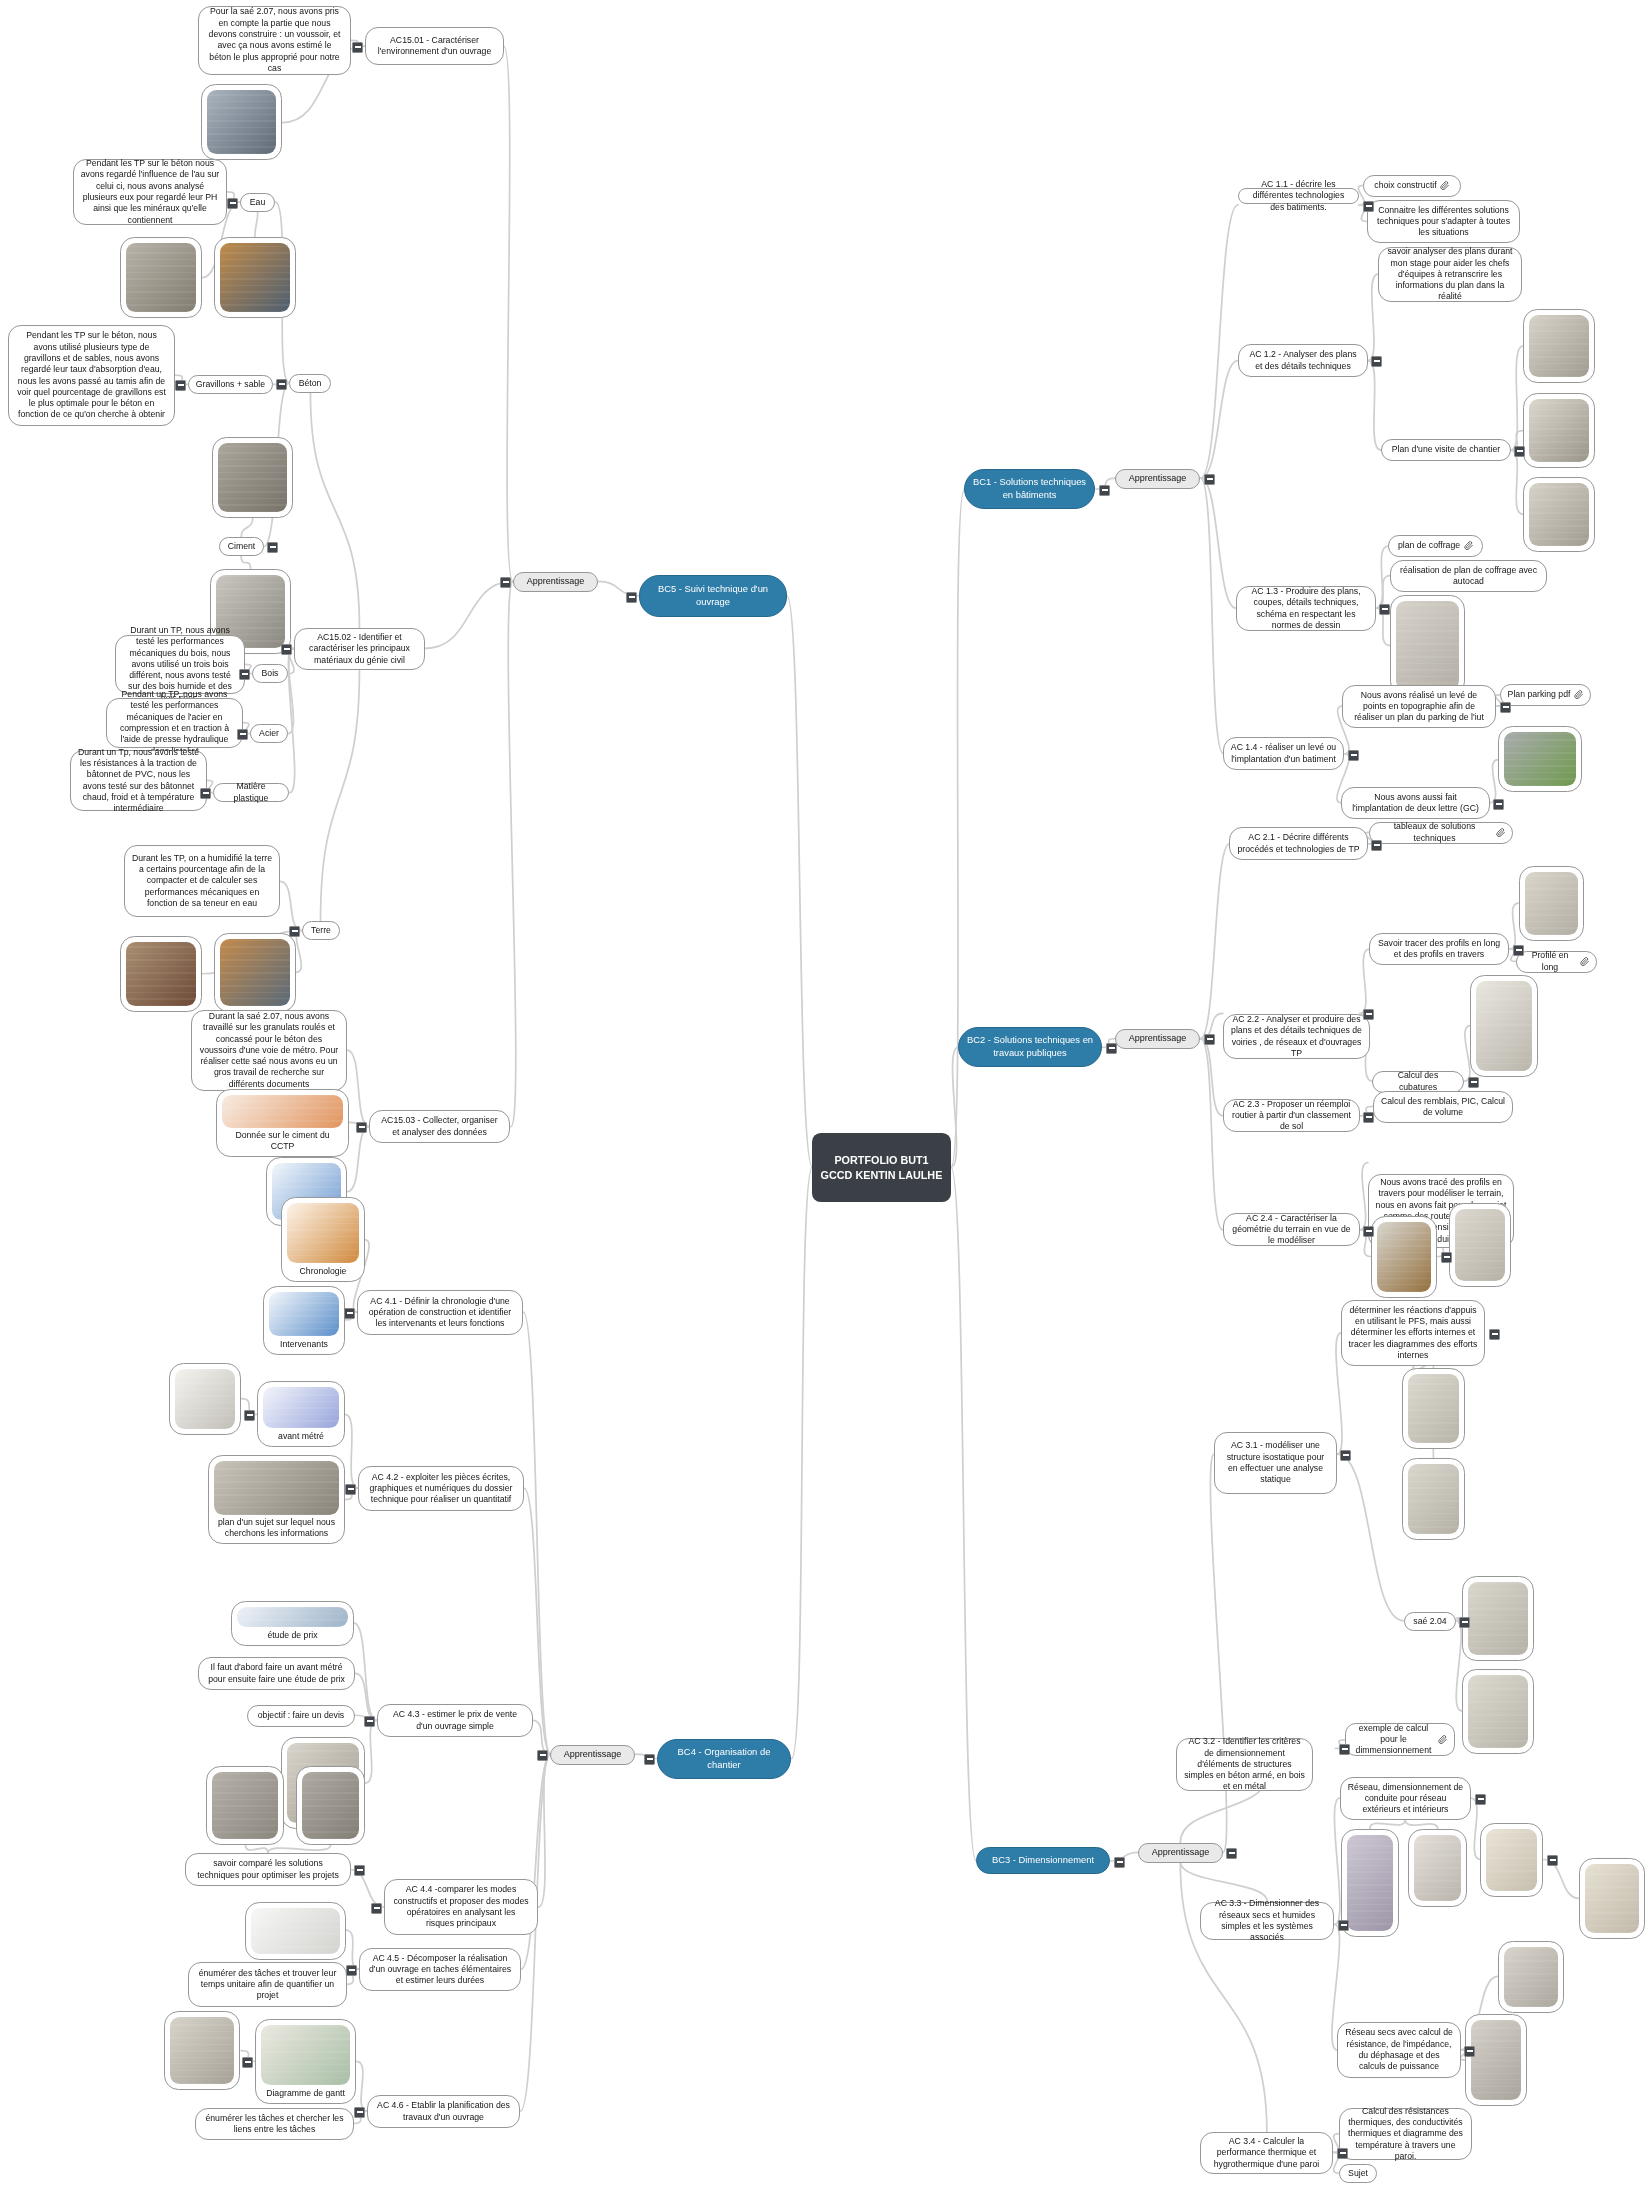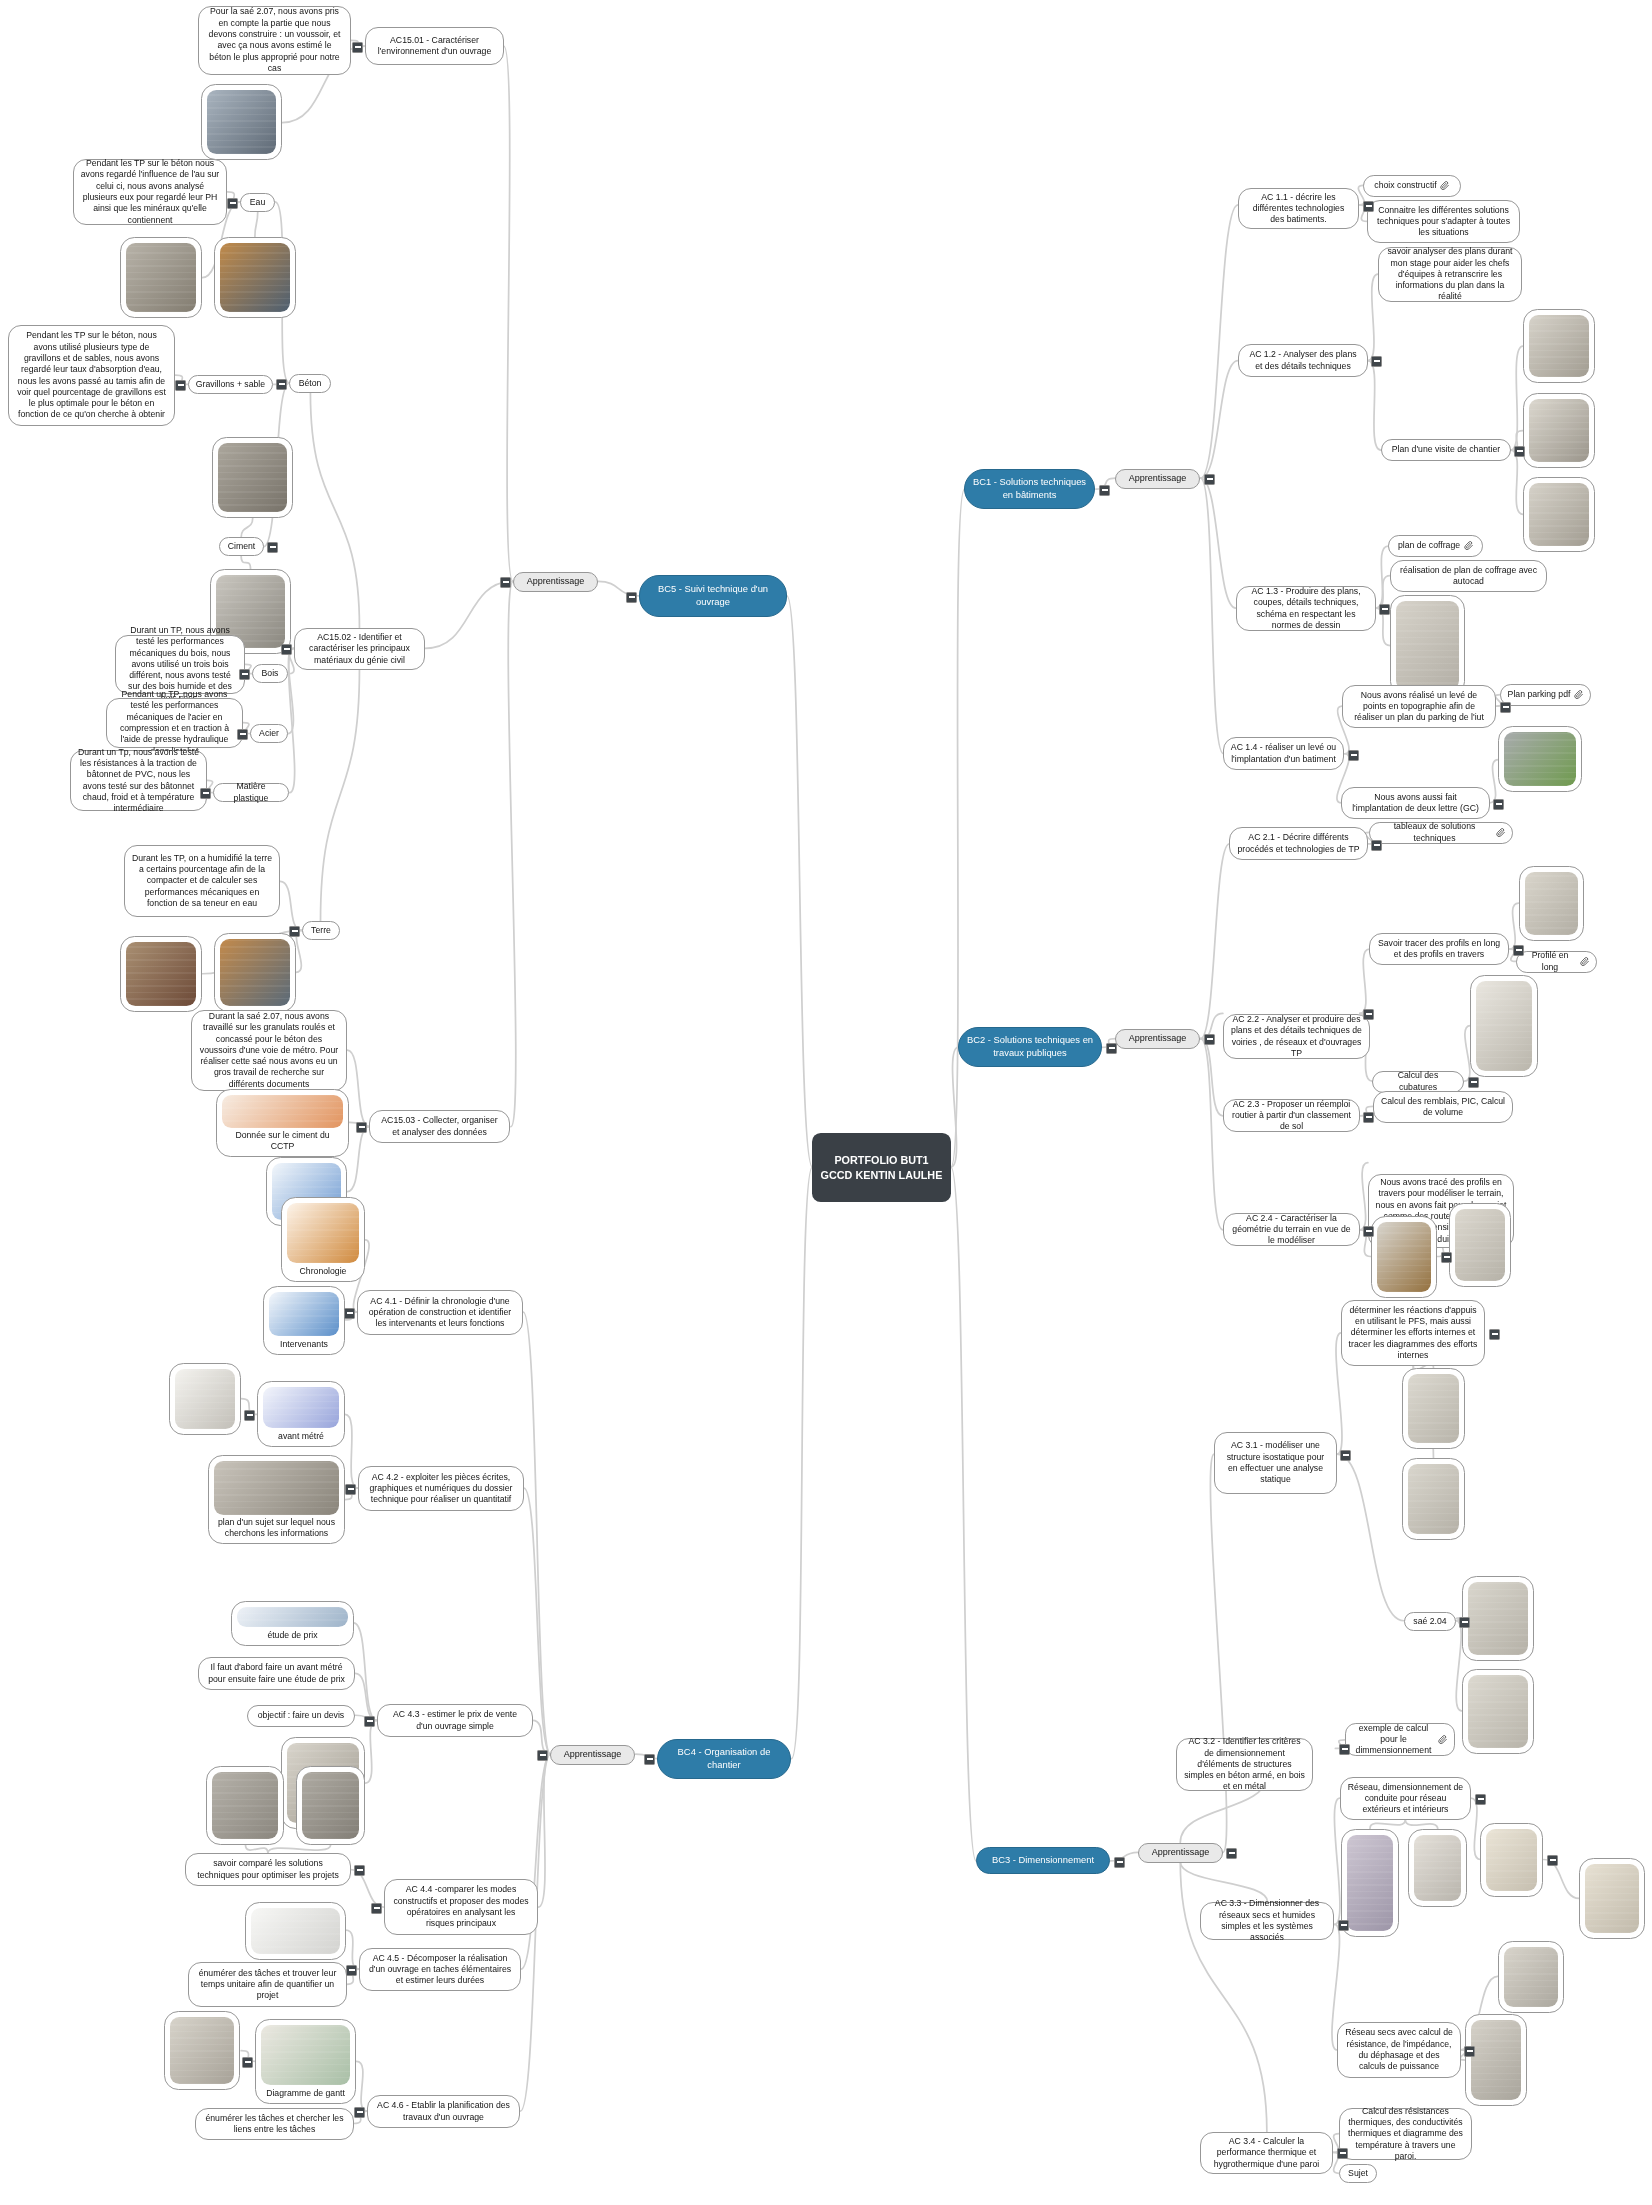--- a/index.html
+++ b/index.html
@@ -238,21 +238,21 @@
     </div>
     <div class="node img" style="left: 266px; top: 1157px; width: 81px; height: 69px;">
       <div class="photo" style="background: repeating-linear-gradient(0deg, rgba(255, 255, 255, 0.07) 0px, rgba(255, 255, 255, 0.07) 1.4px, rgba(0, 0, 0, 0) 1.4px, rgba(0, 0, 0, 0) 6.5px), linear-gradient(135deg, rgb(243, 247, 251), rgb(111, 155, 210));"></div>
     </div>
     <div class="node bc" style="left: 964px; top: 469px; width: 131px; height: 40px;">
       <span class="label">BC1 - Solutions techniques en bâtiments</span>
     </div>
     <div class="node app" style="left: 1115px; top: 469px; width: 85px; height: 19.5px;">
       <span class="label">Apprentissage</span>
     </div>
-    <div class="node text" style="left: 1238px; top: 188px; width: 121px; height: 41px;">
+    <div class="node text" style="left: 1238px; top: 188px; width: 121px; height: 16px;">
       <span class="label">AC 1.1 - décrire les différentes technologies des batiments.</span>
     </div>
     <div class="node attach" style="left: 1363px; top: 175px; width: 98px; height: 21.6px;">
       <span class="label">choix constructif</span>
       <span class="clip">
         <svg width="9.4" height="9.4" viewBox="0 0 24 24" fill="none" stroke="#3a3a3a" stroke-width="2" stroke-linecap="round" stroke-linejoin="round">
           <path d="M21.44 11.05l-9.19 9.19a6 6 0 0 1-8.49-8.49l9.19-9.19a4 4 0 1 1 5.66 5.66l-9.2 9.19a2 2 0 0 1-2.83-2.83l8.49-8.48"></path>
         </svg>
       </span>
     </div>

